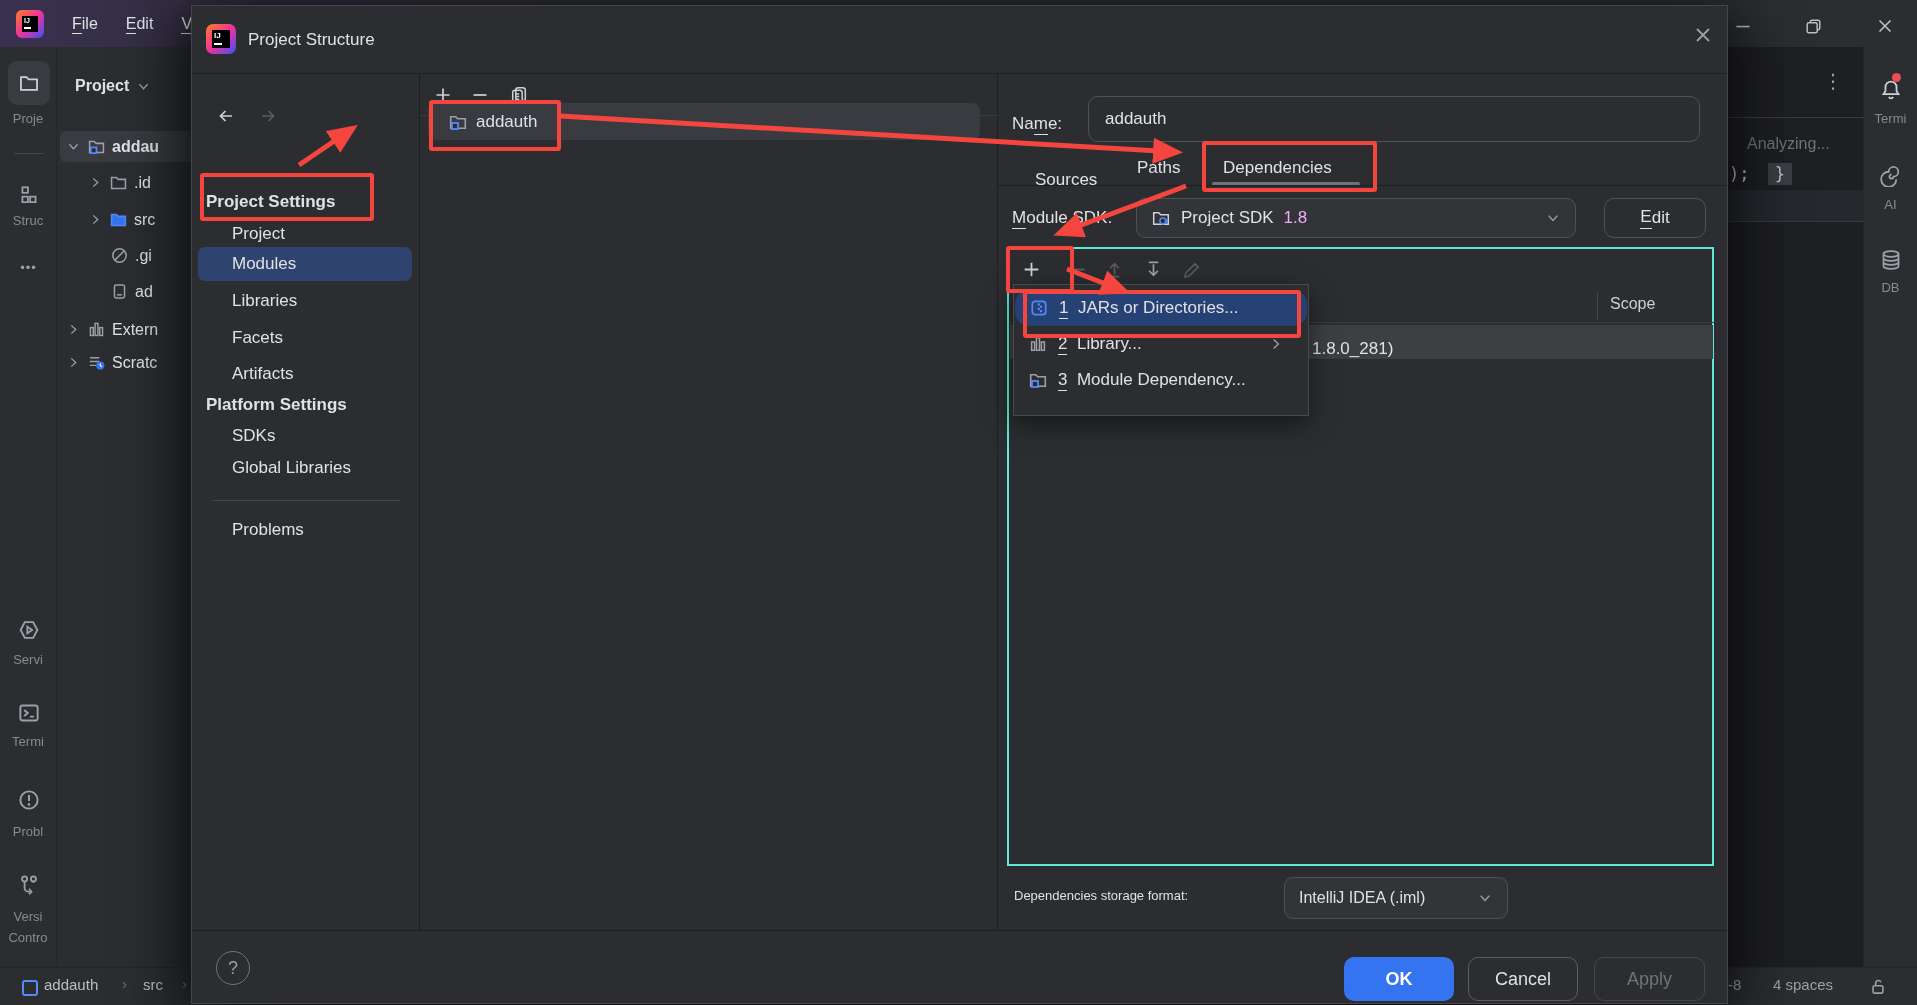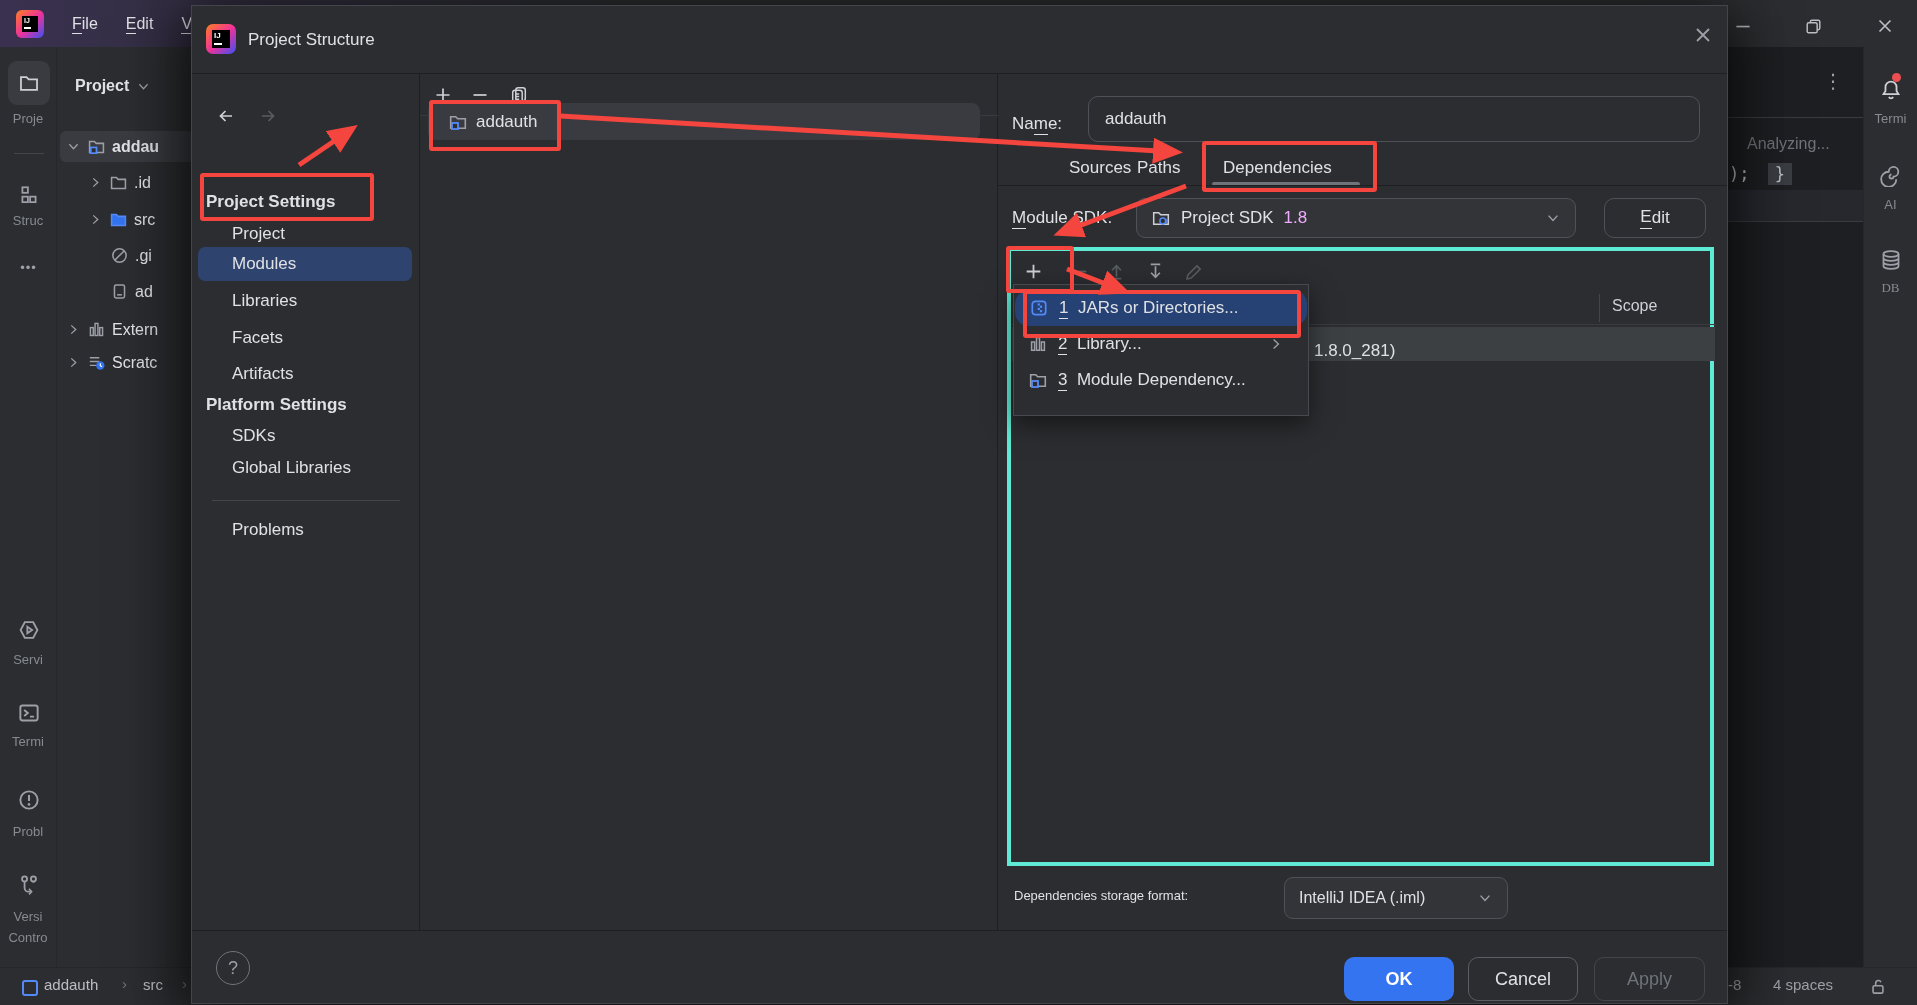--- a/index.html
+++ b/index.html
@@ -340,21 +340,21 @@
         <svg width="24" height="24">
           <use href="#i-ai"></use>
         </svg>
       </div>
   <div class="a lbl" style="left:0;top:150px;width:53px;">AI</div>
   <div class="a tb-ic" style="left:12px;top:198px;color:#9da0a8;">
         <svg width="24" height="24">
           <use href="#i-db"></use>
         </svg>
       </div>
-  <div class="a lbl" style="left:0;top:233px;width:53px;font-family:Liberation Serif, serif;">DB</div>
+  <div class="a lbl" style="left:0;top:233px;width:53px;">DB</div>
 </div>
 
 <div class="a" style="left:0;top:967px;width:1917px;height:38px;background:#2b2d30;border-top:1px solid #26272a;box-sizing:border-box;font-size:15px;color:#bcbec4;">
   <div class="a" style="left:22px;top:12px;width:12px;height:12px;border:2px solid #548af7;border-radius:3px;"></div>
   <span class="a" style="left:44px;top:8px;">addauth</span>
   <span class="a fg3" style="left:122px;top:7px;">›</span>
   <span class="a" style="left:143px;top:8px;">src</span>
   <span class="a fg3" style="left:182px;top:7px;">›</span>
   <span class="a" style="left:1728px;top:8px;color:#9da0a8;">-8</span>
   <span class="a" style="left:1773px;top:8px;color:#9da0a8;">4 spaces</span>
@@ -436,21 +436,21 @@
     </div>
   </div>
 
   <div class="a" style="left:806px;top:68px;width:729px;height:856px;">
 
     <span class="a" style="left:14px;top:40px;font-size:17px;"><span>Na</span><span class="u">m</span><span>e:</span></span>
     <div class="a" style="left:90px;top:22px;width:612px;height:46px;border:1px solid #4e5157;border-radius:10px;box-sizing:border-box;display:flex;align-items:center;padding-left:16px;font-size:17px;">
       <span>addauth</span>
     </div>
 
-    <span class="a tab" style="left:37px;top:84px;margin-left:34px;">Sources</span>
+    <span class="a tab" style="left:37px;top:96px;">Sources</span>
     <span class="a tab" style="left:139px;top:84px;">Paths</span>
     <span class="a tab" style="left:225px;top:84px;">Dependencies</span>
     <div class="a" style="left:214px;top:108px;width:148px;height:4px;background:#6f737a;border-radius:2px;"></div>
     <div class="a" style="left:0;top:111px;width:729px;height:1px;background:#1e1f22;"></div>
 
     <span class="a" style="left:14px;top:134px;font-size:17px;"><span class="u">M</span><span>odule SDK:</span></span>
     <div class="a combo" style="left:138px;top:124px;width:440px;height:40px;padding:0 14px;gap:10px;">
       <span style="color:#ced0d6">
             <svg width="20" height="20">
               <use href="#i-sdk"></use>
@@ -463,21 +463,21 @@
               <use href="#i-chev-d"></use>
             </svg>
           </span>
     </div>
     <div class="a btn" style="left:606px;top:124px;width:102px;height:40px;border:1px solid #4e5157;font-size:17px;">
           <span class="u">E</span>
           <span>dit</span>
         </div>
 
     <div class="a" style="left:201px;top:173px;width:507px;height:619px;"></div>
-    <div class="a" style="left:9px;top:173px;width:707px;height:619px;border:4px solid #5eead4;box-sizing:border-box;">
+    <div class="a" style="left:9px;top:173px;width:707px;height:619px;border:2px solid #5eead4;box-sizing:border-box;">
 
       <span class="a tb-ic" style="left:7px;top:5px;color:#ced0d6;">
             <svg width="21" height="21">
               <use href="#i-plus"></use>
             </svg>
           </span>
       <span class="a tb-ic" style="left:53px;top:5px;color:#5a5d60;">
             <svg width="21" height="21">
               <use href="#i-minus"></use>
             </svg>

